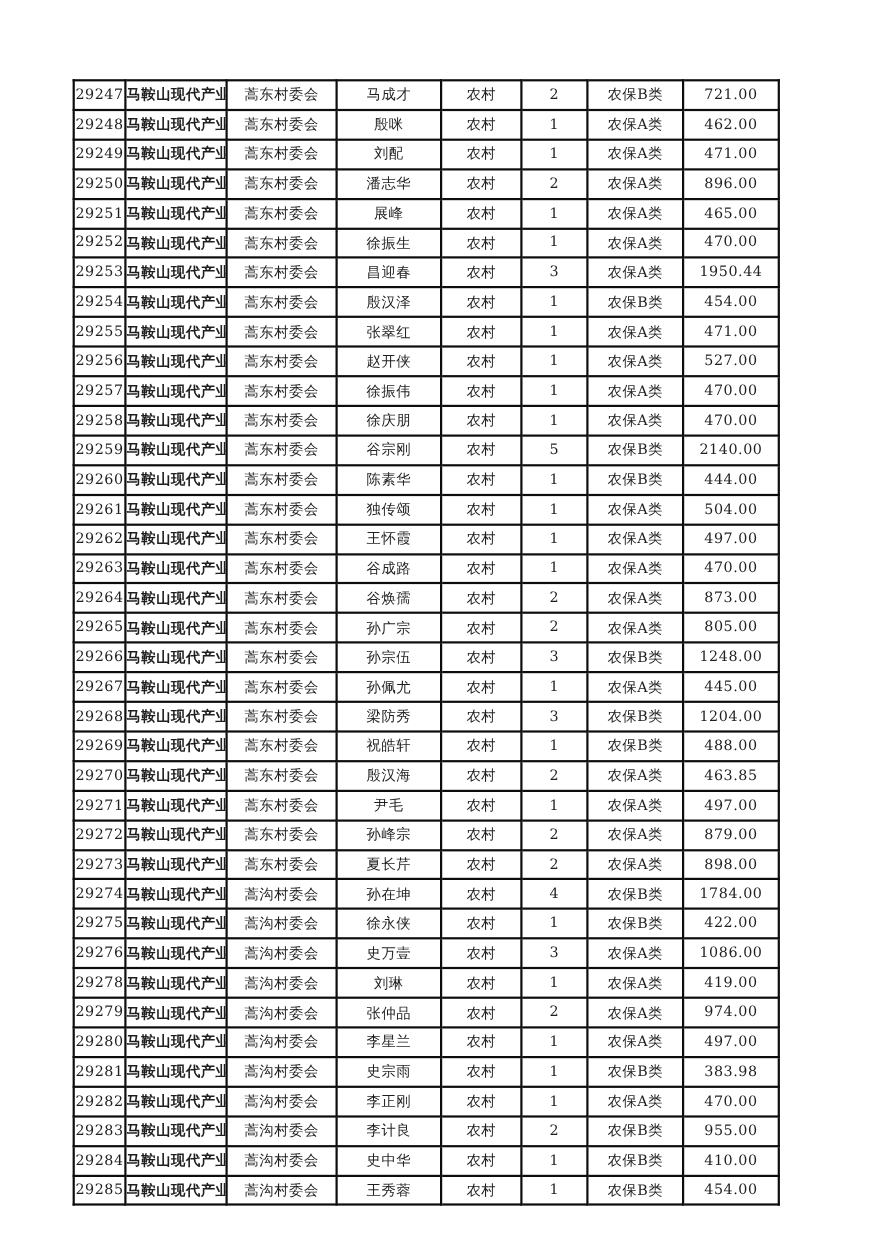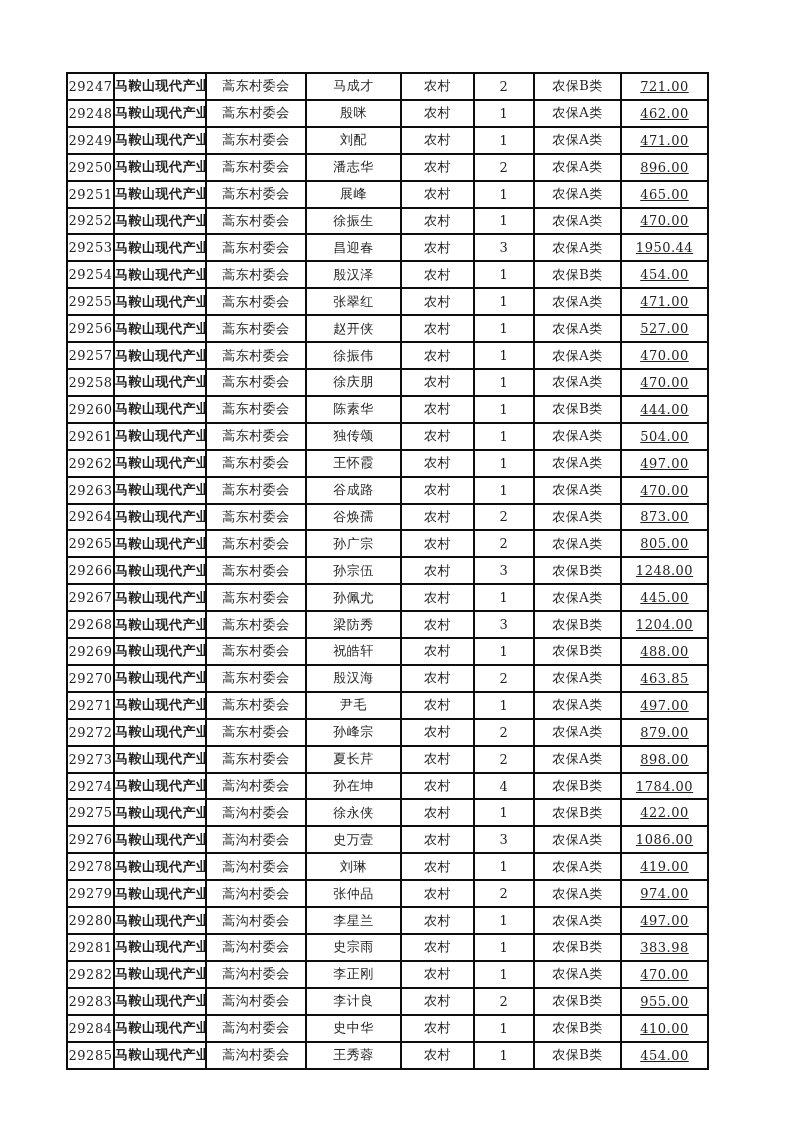--- a/index.html
+++ b/index.html
@@ -38,33 +38,31 @@
     font-size: 13px;
     color: #1f1f1f;
     height: 24.92px;
     overflow: hidden;
     white-space: nowrap;
     letter-spacing: 0.5px;
   }
   td.cell-id {
     font-size: 13.5px;
     letter-spacing: 0;
-    border-radius: 11px;
   }
   td.cell-unit {
     text-align: left;
     font-size: 13.5px;
     letter-spacing: 0;
     padding-left: 0;
     font-weight: bold;
   }
   td.cell-amount {
     font-size: 13.5px;
     letter-spacing: 0;
-    text-decoration: underline;
   }
   col.c1 { width: 47px; }
   col.c2 { width: 92px; }
   col.c3 { width: 100px; }
   col.c4 { width: 95px; }
   col.c5 { width: 73px; }
   col.c6 { width: 60px; }
   col.c7 { width: 87px; }
   col.c8 { width: 87px; }
 </style>
@@ -198,20 +196,30 @@
     <td class="cell-id">29258</td>
     <td class="cell-unit">马鞍山现代产业</td>
     <td class="cell-village">蒿东村委会</td>
     <td class="cell-name">徐庆朋</td>
     <td class="cell-residence">农村</td>
     <td class="cell-count">1</td>
     <td class="cell-category">农保A类</td>
     <td class="cell-amount">470.00</td>
   </tr>
         <tr>
+    <td class="cell-id">29259</td>
+    <td class="cell-unit">马鞍山现代产业</td>
+    <td class="cell-village">蒿东村委会</td>
+    <td class="cell-name">谷宗刚</td>
+    <td class="cell-residence">农村</td>
+    <td class="cell-count">5</td>
+    <td class="cell-category">农保B类</td>
+    <td class="cell-amount">2140.00</td>
+  </tr>
+        <tr>
     <td class="cell-id">29260</td>
     <td class="cell-unit">马鞍山现代产业</td>
     <td class="cell-village">蒿东村委会</td>
     <td class="cell-name">陈素华</td>
     <td class="cell-residence">农村</td>
     <td class="cell-count">1</td>
     <td class="cell-category">农保B类</td>
     <td class="cell-amount">444.00</td>
   </tr>
         <tr>

